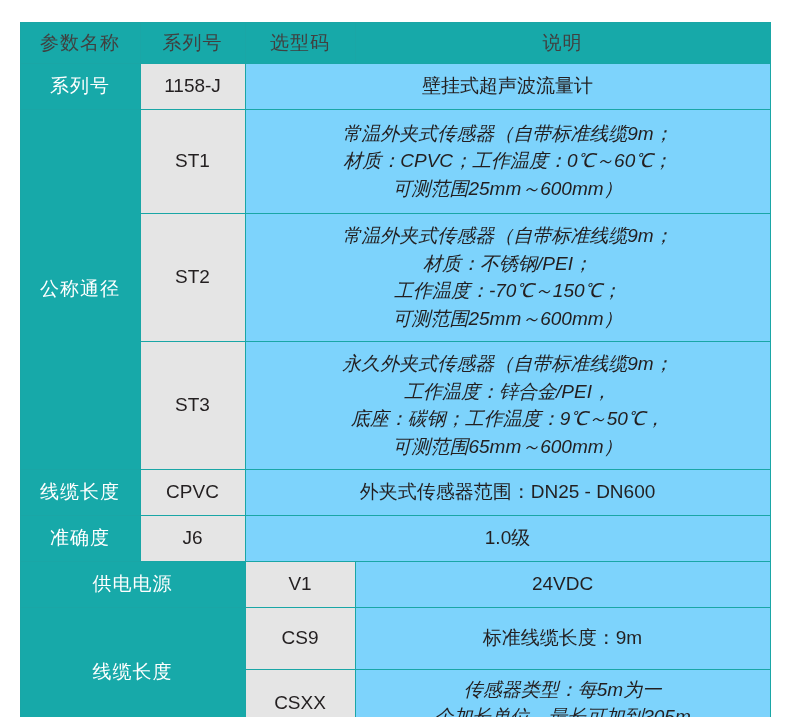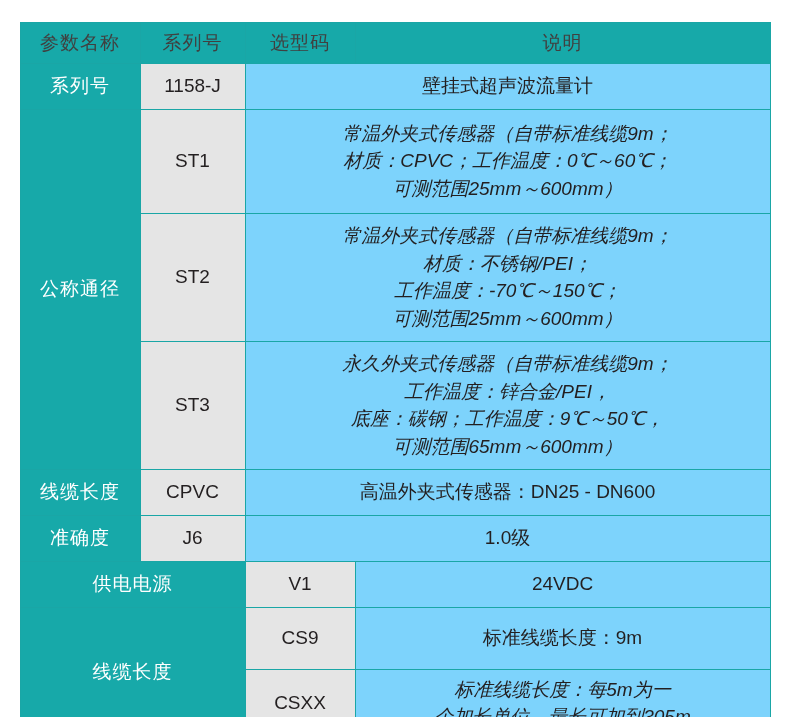--- a/index.html
+++ b/index.html
@@ -120,21 +120,21 @@
         <span class="line">永久外夹式传感器（自带标准线缆9m；</span>
         <span class="line">工作温度：锌合金/PEI，</span>
         <span class="line">底座：碳钢；工作温度：9℃～50℃，</span>
         <span class="line">可测范围65mm～600mm）</span>
       </td>
     </tr>
 
     <tr class="rowh2">
       <td class="teal">线缆长度</td>
       <td class="code">CPVC</td>
-      <td class="desc" colspan="2">高温外夹式传感器：DN25 - DN600</td>
+      <td class="desc" colspan="2">外夹式传感器范围：DN25 - DN600</td>
     </tr>
 
     <tr class="rowh2">
       <td class="teal">准确度</td>
       <td class="code">J6</td>
       <td class="desc" colspan="2">1.0级</td>
     </tr>
 
     <tr class="rowh2">
       <td class="teal" colspan="2">供电电源</td>
@@ -144,18 +144,18 @@
 
     <tr class="cable-tall">
       <td class="teal" colspan="2" rowspan="2">线缆长度</td>
       <td class="code">CS9</td>
       <td class="desc">标准线缆长度：9m</td>
     </tr>
 
     <tr class="cable-tall">
       <td class="code">CSXX</td>
       <td class="desc">
-        <span class="line">标准线缆长度：每5m为一</span>
+        <span class="line">传感器类型：每5m为一</span>
         <span class="line">个加长单位，最长可加到305m</span>
       </td>
     </tr>
   </tbody>
 </table>
 
 </body></html>

